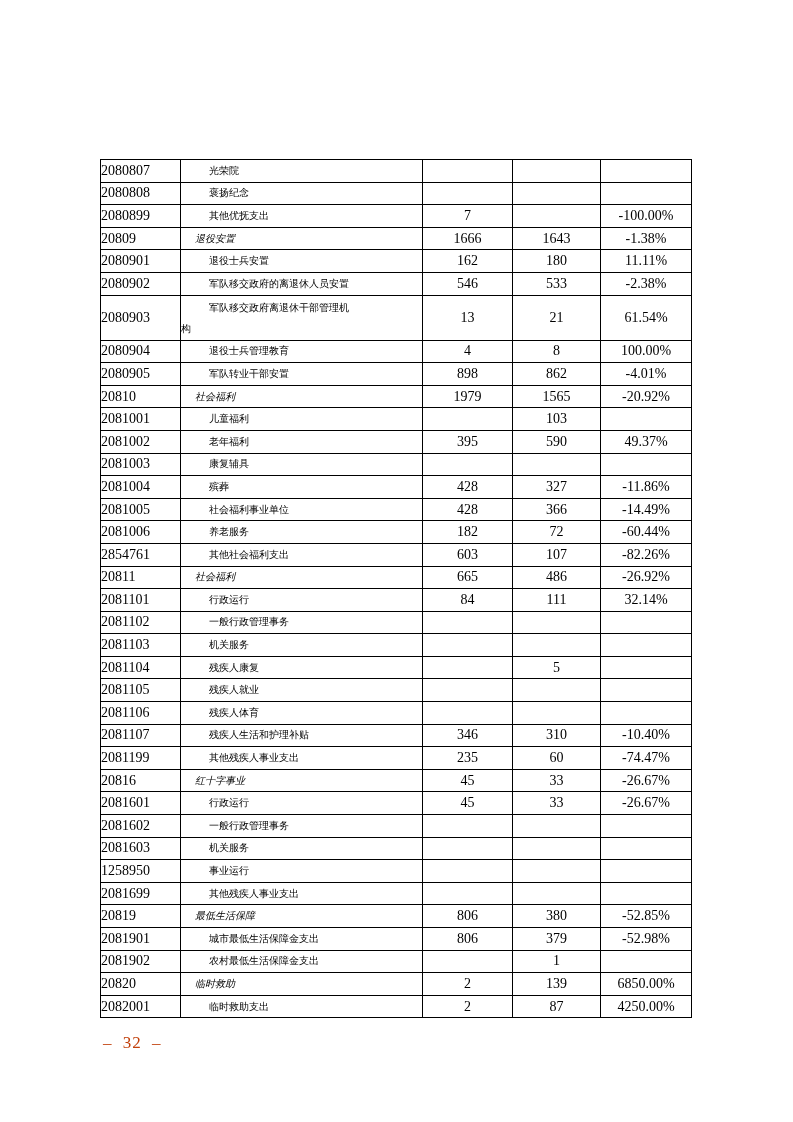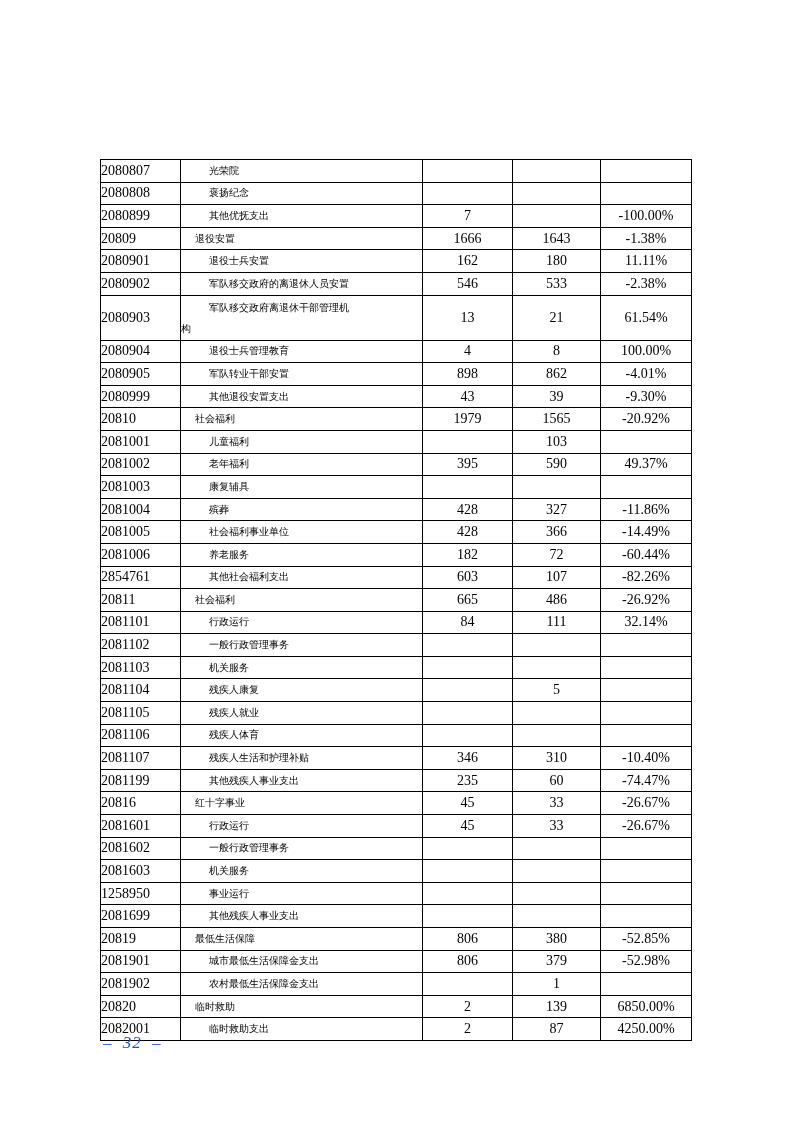--- a/index.html
+++ b/index.html
@@ -45,35 +45,34 @@
   tr.tall td.td-name { white-space: normal; line-height: 21px; }
   .td-code {
     font-size: 14px;
     text-align: left;
     padding-left: 3px;
   }
   .td-name {
     font-size: 10px;
     text-align: left;
   }
-  .td-name.lvl1 { text-indent: 14px; }
+  .td-name.lvl1 { text-indent: 14px; font-style: italic; }
   .td-name.lvl2 { text-indent: 28px; }
   .td-num {
     font-size: 14px;
     text-align: center;
   }
   .page-number {
     position: absolute;
     left: 103px;
     top: 1013px;
     font-size: 17px;
     letter-spacing: 1px;
     word-spacing: 5px;
-    color: #1d4ed8;
-    font-style: italic;
+    color: #c2410c;
   }
 </style>
 </head>
 <body>
 
 <div class="sheet">
   <table class="budget">
     <colgroup>
       <col style="width:80px">
       <col style="width:242px">
@@ -139,27 +138,20 @@
           <td class="td-num">100.00%</td>
         </tr>
         <tr>
           <td class="td-code">2080905</td>
           <td class="td-name lvl2"><span>军队转业干部安置</span></td>
           <td class="td-num">898</td>
           <td class="td-num">862</td>
           <td class="td-num">-4.01%</td>
         </tr>
         <tr>
-          <td class="td-code">2080999</td>
-          <td class="td-name lvl2"><span>其他退役安置支出</span></td>
-          <td class="td-num">43</td>
-          <td class="td-num">39</td>
-          <td class="td-num">-9.30%</td>
-        </tr>
-        <tr>
           <td class="td-code">20810</td>
           <td class="td-name lvl1"><span>社会福利</span></td>
           <td class="td-num">1979</td>
           <td class="td-num">1565</td>
           <td class="td-num">-20.92%</td>
         </tr>
         <tr>
           <td class="td-code">2081001</td>
           <td class="td-name lvl2"><span>儿童福利</span></td>
           <td class="td-num"></td>

